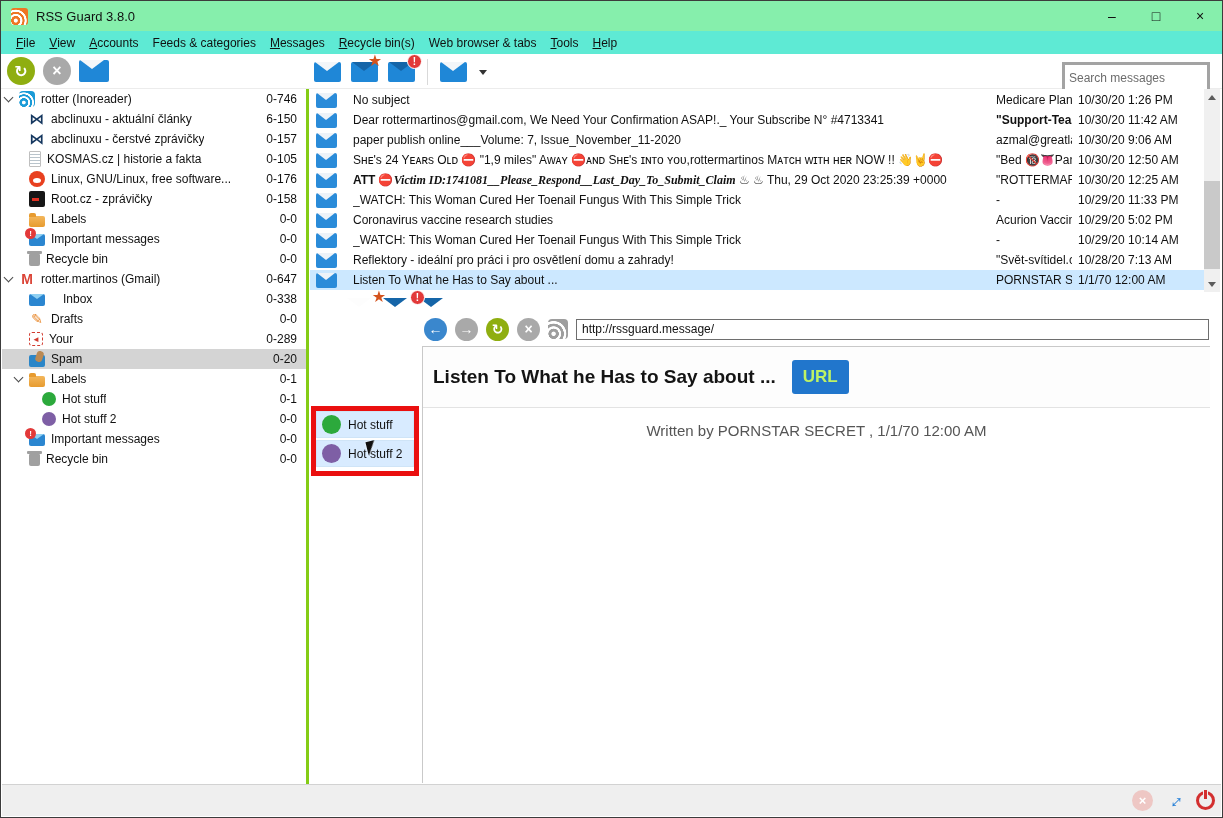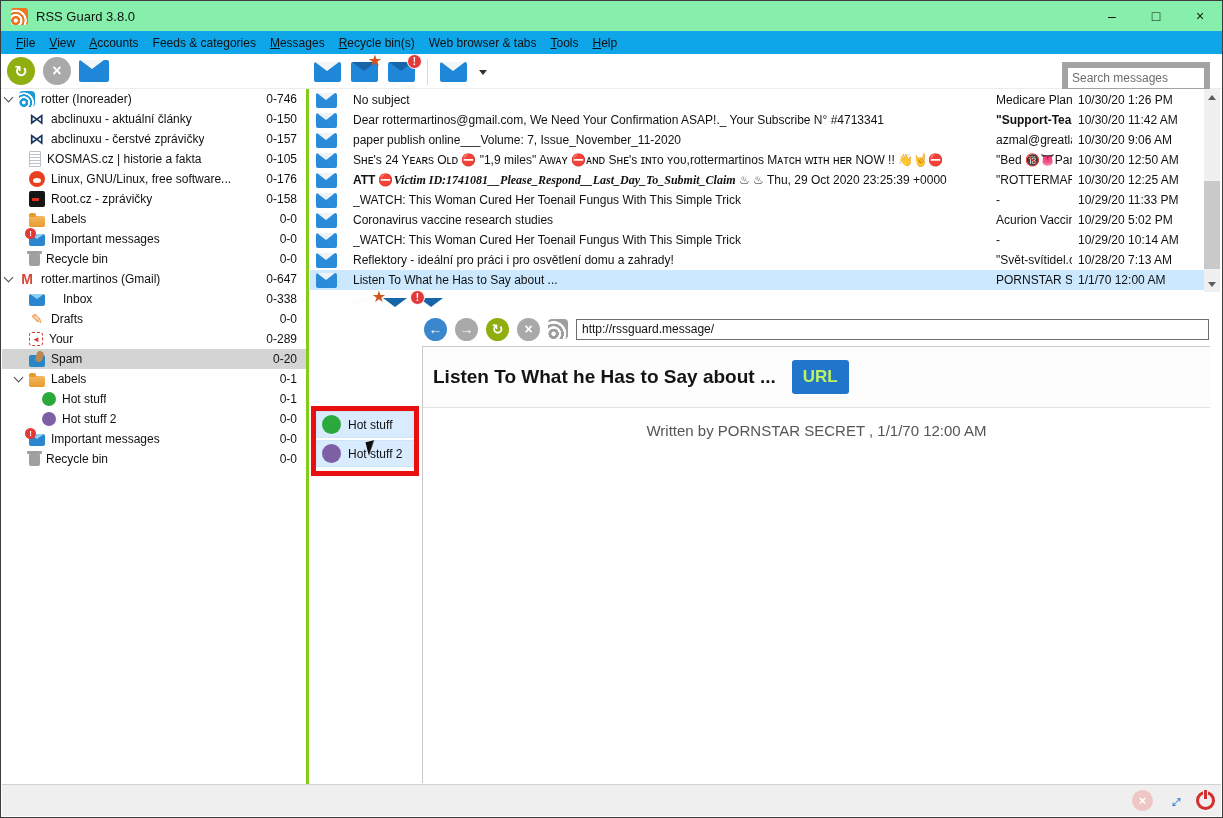--- a/index.html
+++ b/index.html
@@ -11,35 +11,35 @@
   .app-icon { width:17px; height:17px; border-radius:3px; margin:0 8px 0 10px; background:#ee7623;
     background-image:
       radial-gradient(circle at 28% 74%, #fff 0 1.6px, rgba(0,0,0,0) 2.4px),
       radial-gradient(circle at 28% 74%, rgba(0,0,0,0) 0 4.4px, #fff 4.8px 6.4px, rgba(0,0,0,0) 7px),
       radial-gradient(circle at 28% 74%, rgba(0,0,0,0) 0 8.6px, #fff 9px 10.6px, rgba(0,0,0,0) 11.2px); }
   .title-text { font-size:13px; color:#111; }
   .win-controls { margin-left:auto; display:flex; }
   .win-btn { width:44px; height:28px; display:flex; align-items:center; justify-content:center; font-size:14px; color:#111; }
 
   
-  .menubar { height:23px; display:flex; align-items:center; padding-left:8px; background:#0ea5e9; font-size:12px; color:#111; }
+  .menubar { height:23px; display:flex; align-items:center; padding-left:8px; background:#5eead4; font-size:12px; color:#111; }
   .menu-item { padding:2px 7px; white-space:nowrap; }
   .menu-item u { text-decoration:underline; }
 
   
   .toolbar-row { position:relative; height:35px; background:#fff; border-bottom:1px solid #ececec; }
   .feed-toolbar { position:absolute; left:6px; top:3px; display:flex; align-items:center; gap:8px; }
   .circle-btn { width:28px; height:28px; border-radius:50%; display:flex; align-items:center; justify-content:center;
                 color:#fff; font-size:16px; font-weight:bold; }
   .c-green { background:#8fae10; }
   .c-gray  { background:#a9a9a9; }
   .msg-toolbar { position:absolute; left:313px; top:5px; display:flex; align-items:center; gap:10px; }
   .tb-sep { width:1px; height:26px; background:#d9d9d9; margin:0 2px; }
   .caret-down { width:0; height:0; border-left:4px solid transparent; border-right:4px solid transparent; border-top:5px solid #333; margin-left:2px; }
-  .search-box { position:absolute; right:12px; top:8px; width:148px; height:32px; border:6px solid #a3a3a3;
+  .search-box { position:absolute; right:12px; top:8px; width:148px; height:32px; border:3px solid #a3a3a3;
                 font-size:12px; padding:0 4px; color:#333; font-family:inherit; }
   .search-box::placeholder { color:#6c6c6c; }
 
   
   .env { position:relative; width:27px; height:20px; background:#1f87d7; border-radius:2px; flex:none; }
   .env.open::before { content:""; position:absolute; left:1px; top:0; width:0; height:0;
     border-left:12.5px solid transparent; border-right:12.5px solid transparent; border-top:9px solid #f3f6f9; }
   .env.closed::before { content:""; position:absolute; left:1px; top:0; width:0; height:0;
     border-left:12.5px solid transparent; border-right:12.5px solid transparent; border-top:9px solid #1565a8; }
   .env.gray { background:#bdbdbd; }
@@ -207,21 +207,21 @@
     <div class="feed-panel" id="feedTree">
         <div class="frow" style="padding-left: 3px;">
           <span class="chev"></span>
           <span class="fav fav-inoreader"></span>
           <span class="flabel">rotter (Inoreader)</span>
           <span class="fcount">0-746</span>
         </div>
         <div class="frow" style="padding-left: 27px;">
           <span class="fav fav-abclinuxu">⋈</span>
           <span class="flabel">abclinuxu - aktuální články</span>
-          <span class="fcount">0-150</span>
+          <span class="fcount">6-150</span>
         </div>
         <div class="frow" style="padding-left: 27px;">
           <span class="fav fav-abclinuxu">⋈</span>
           <span class="flabel">abclinuxu - čerstvé zprávičky</span>
           <span class="fcount">0-157</span>
         </div>
         <div class="frow" style="padding-left: 27px;">
           <span class="fav fav-kosmas"></span>
           <span class="flabel">KOSMAS.cz | historie a fakta</span>
           <span class="fcount">0-105</span>

